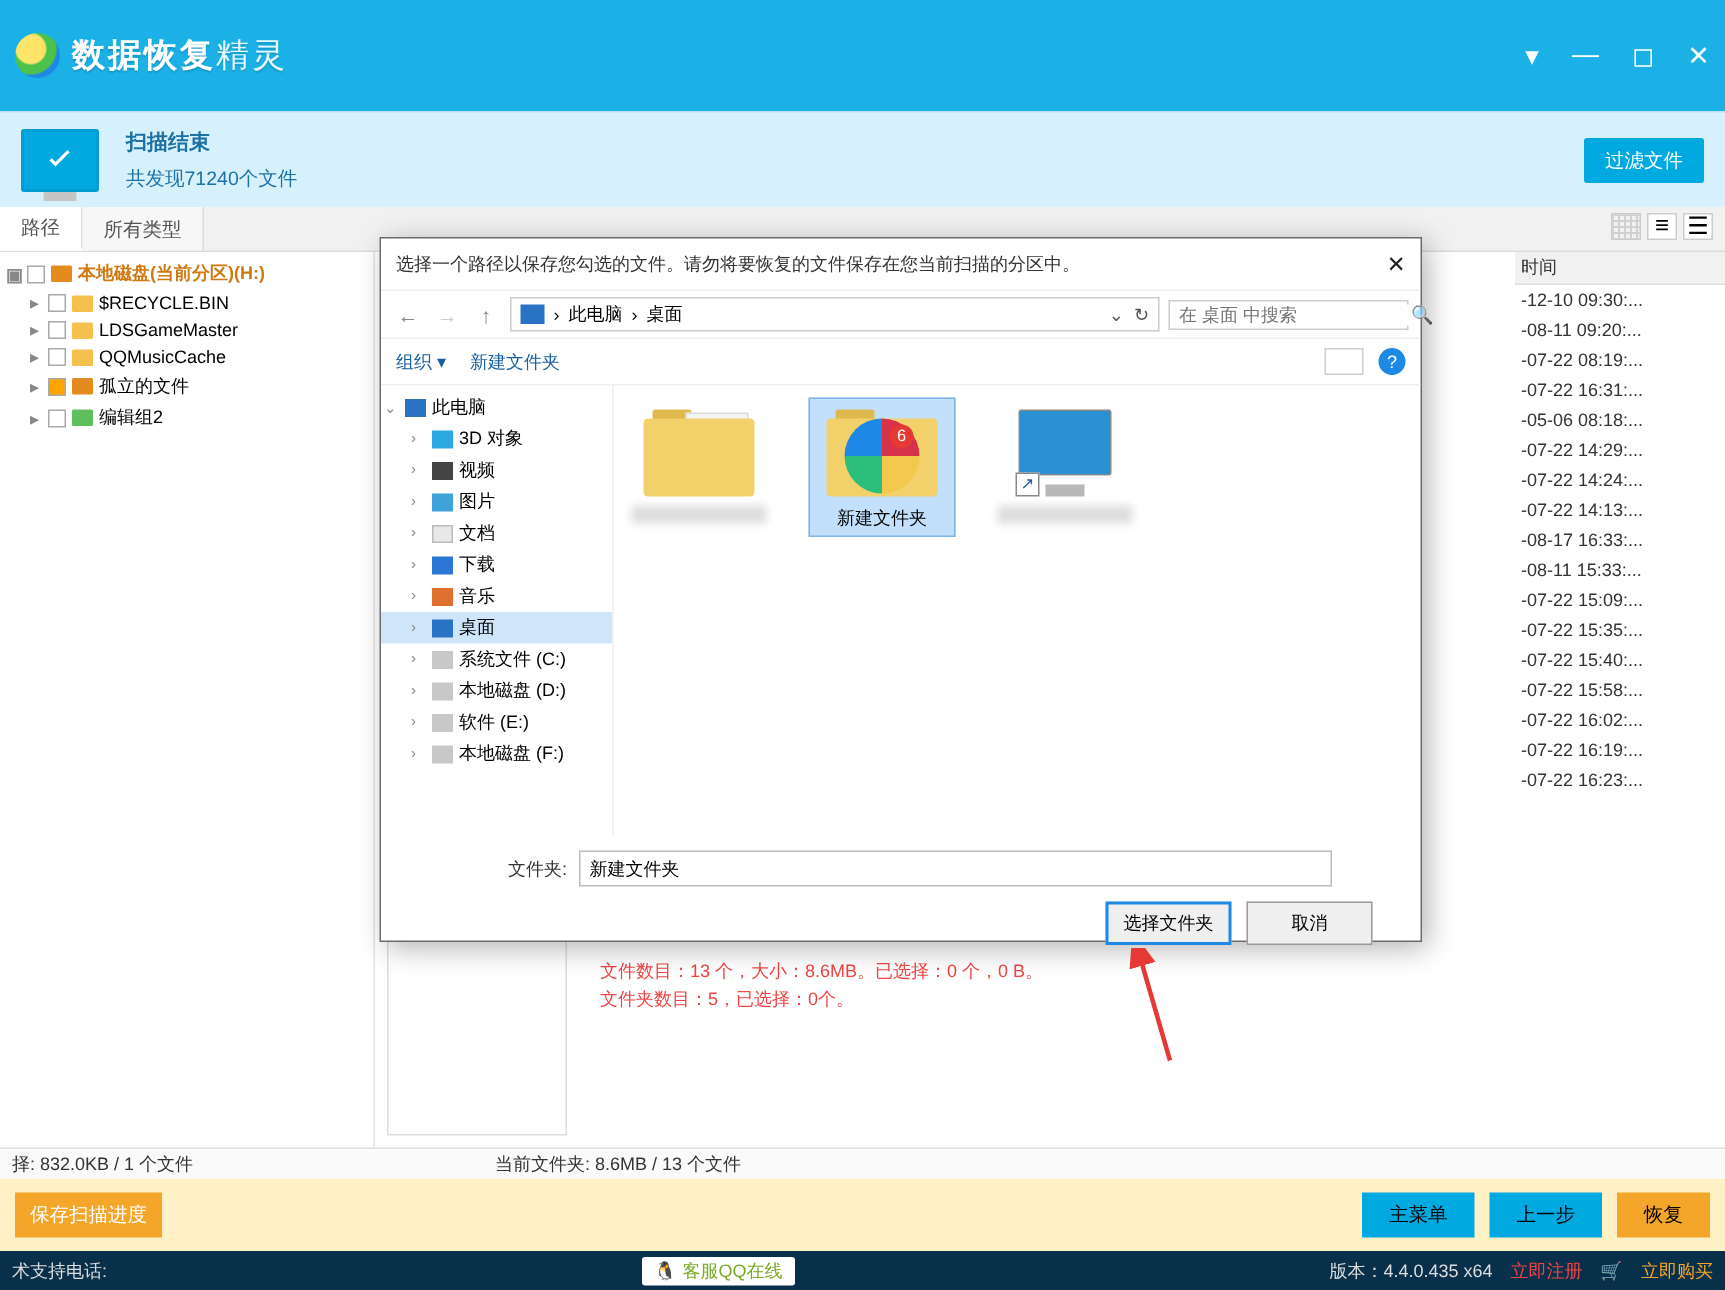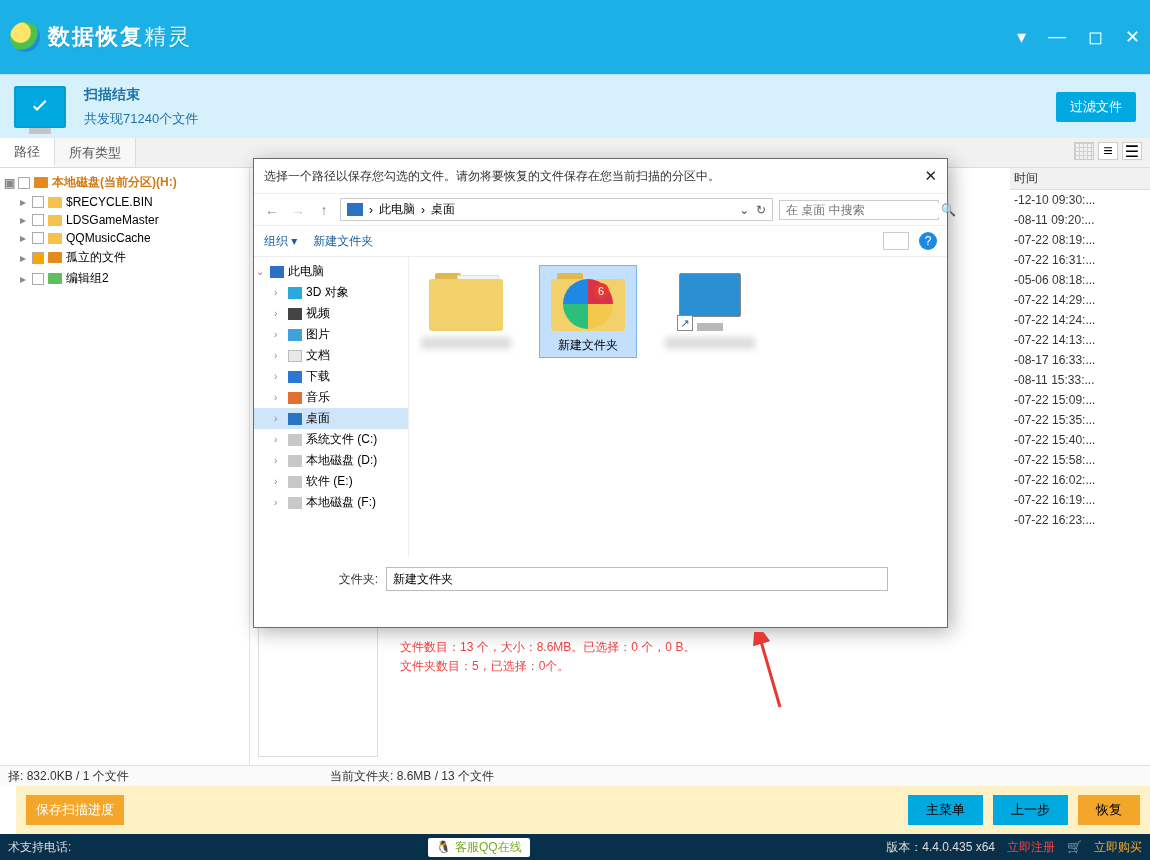--- a/index.html
+++ b/index.html
@@ -108,21 +108,21 @@
 .dlg-btns { display:flex; gap:10px; justify-content:flex-end; padding-right:18px; }
 .dlg-btn { min-width:84px; padding:4px 10px; font-size:12px; border:1px solid #9a9a9a; background:#efefef; cursor:pointer; }
 .dlg-btn.primary { border:2px solid #1e88e5; }
 
 
 .red-arrow { position:absolute; left:690px; top:632px; width:100px; height:80px; z-index:60; pointer-events:none; }
 
 
 .status1 { position:absolute; left:0; right:0; bottom:74px; height:21px; background:#fafafa; border-top:1px solid #e0e0e0; display:flex; align-items:center; font-size:12px; color:#333; padding:0 8px; }
 .status1 .m { position:absolute; left:330px; }
-.status2 { position:absolute; left:16px; right:0; bottom:26px; height:48px; background:#fff1c6; display:flex; align-items:center; padding:0 10px; gap:10px; }
+.status2 { position:absolute; left:0; right:0; bottom:26px; height:48px; background:#fff1c6; display:flex; align-items:center; padding:0 10px; gap:10px; }
 .save-btn { background:#f4a62a; color:#fff; border:none; padding:6px 10px; font-size:13px; cursor:pointer; }
 .nav-btn { background:#00a9e0; color:#000000; border:none; padding:6px 18px; font-size:13px; cursor:pointer; }
 .nav-btn.restore { background:#f4a62a; }
 .status2 .right-btns { margin-left:auto; display:flex; gap:10px; }
 
 .footer { position:absolute; left:0; right:0; bottom:0; height:26px; background:#09304a; color:#ddd; font-size:12px; display:flex; align-items:center; padding:0 8px; }
 .footer .qq { margin-left:auto; margin-right:auto; background:#fff; color:#7a2; padding:1px 8px; border-radius:2px; display:flex; align-items:center; gap:4px; }
 .footer .fr { display:flex; align-items:center; gap:12px;text-align:right; }
 .footer .buy { color:#f4a62a; }
 .footer .cart { color:#f4a62a; }
@@ -364,20 +364,24 @@
           </div>
         <div style="filter:blur(3px);background:#ddd;height:12px"></div>
       </div>
     </div>
   </div>
   <div class="dlg-bottom">
     <div class="dlg-field">
       <label>文件夹:</label>
       <input value="新建文件夹" style="">
     </div>
+    <div class="dlg-btns">
+      <button class="dlg-btn primary">选择文件夹</button>
+      <button class="dlg-btn">取消</button>
+    </div>
   </div>
 </div>
 
 <svg class="red-arrow" viewBox="0 0 100 80">
   <defs>
       <marker id="ah" markerWidth="10" markerHeight="10" refX="2" refY="3" orient="auto">
         <path d="M0,0 L0,6 L8,3 z" fill="#e53935"></path>
       </marker>
     </defs>
   <line x1="90" y1="75" x2="70" y2="6" stroke="#e53935" stroke-width="3" marker-end="url(#ah)"></line>

